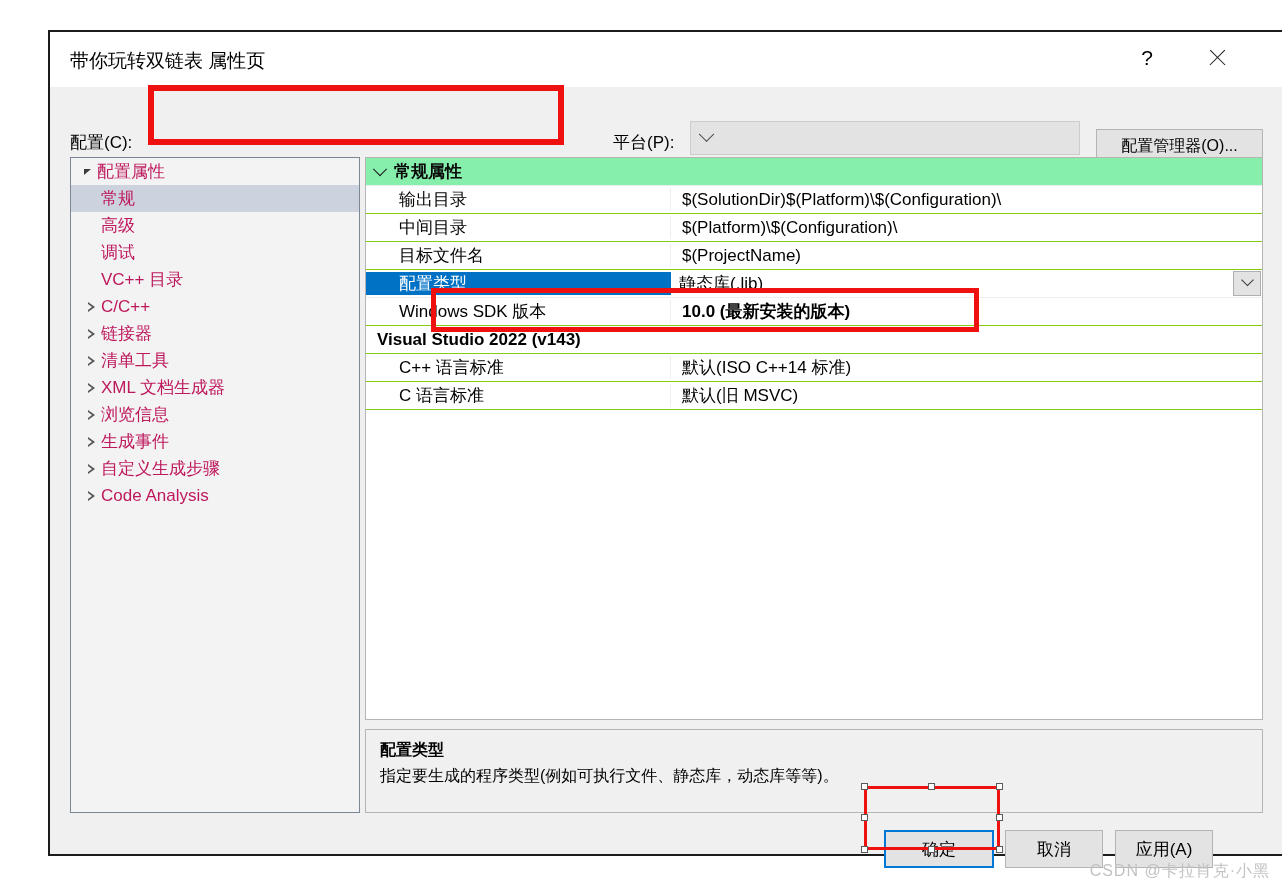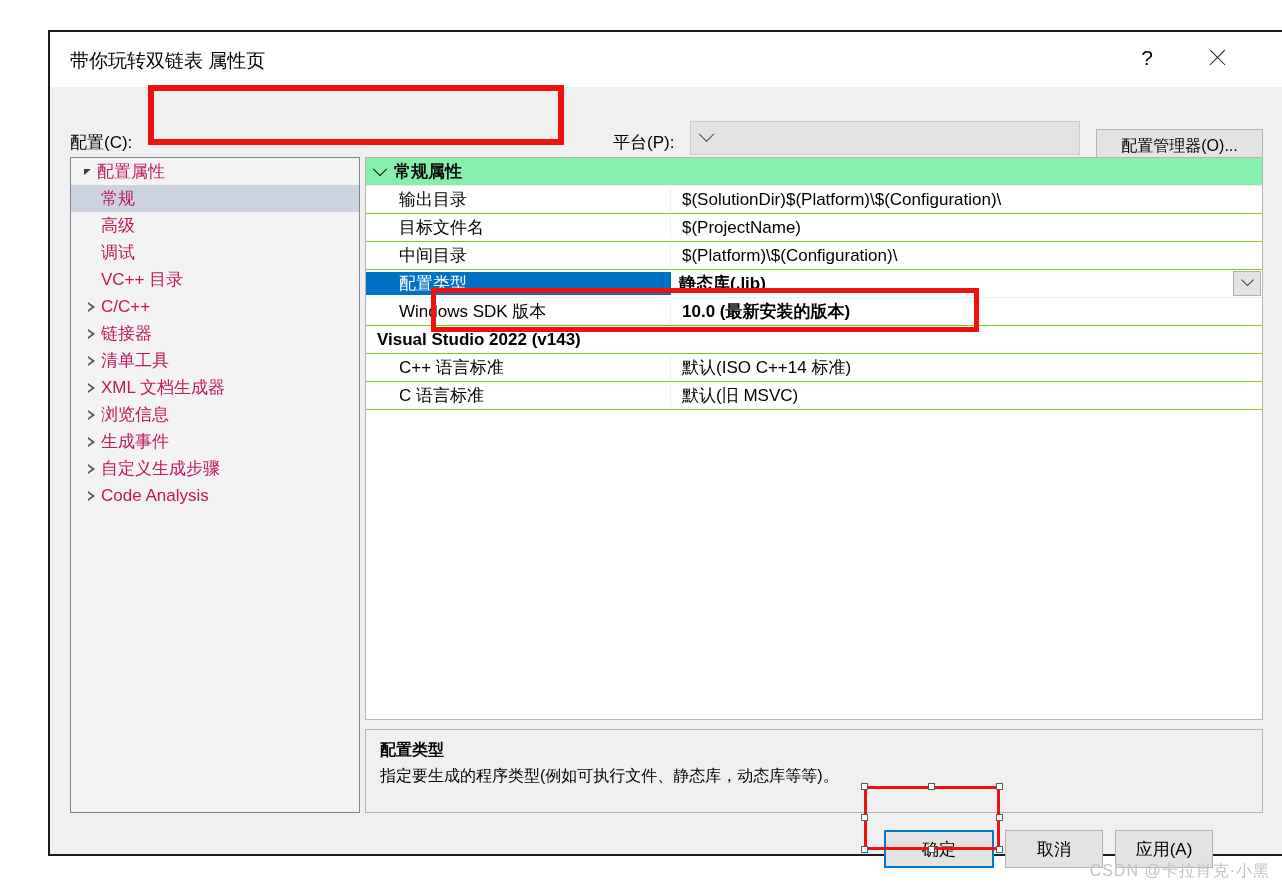--- a/index.html
+++ b/index.html
@@ -293,21 +293,21 @@
     overflow: hidden;
   }
   .grid-row .rval.bold { font-weight: bold; }
 
   .grid-row.selected { background: #ffffff; border-bottom-color: #eeeeee; }
   .grid-row.selected .rname {
     background: #0072c6;
     color: #ffffff;
     border-right: none;
   }
-  .grid-row.selected .rval { font-weight: bold; padding-left: 8px; }
+  .grid-row.selected .rval { font-weight: normal; padding-left: 8px; }
 
   .row-dropdown {
     position: absolute;
     right: 1px;
     top: 1px;
     width: 28px;
     height: 25px;
     background: #e3e3e3;
     border: 1px solid #b0b0b0;
     box-sizing: border-box;
@@ -538,26 +538,26 @@
             <i class="chev-sm"></i>
           </span>
         <span>常规属性</span>
       </div>
       <div id="grid-rows">
           <div class="grid-row">
             <span class="rname">输出目录</span>
             <span class="rval">$(SolutionDir)$(Platform)\$(Configuration)\</span>
           </div>
           <div class="grid-row">
+            <span class="rname">中间目录</span>
+            <span class="rval">$(Platform)\$(Configuration)\</span>
+          </div>
+          <div class="grid-row">
             <span class="rname">目标文件名</span>
             <span class="rval">$(ProjectName)</span>
-          </div>
-          <div class="grid-row">
-            <span class="rname">中间目录</span>
-            <span class="rval">$(Platform)\$(Configuration)\</span>
           </div>
           <div class="grid-row selected">
             <span class="rname">配置类型</span>
             <span class="rval bold">静态库(.lib)</span>
             <span class="row-dropdown">
               <i class="chev"></i>
             </span>
           </div>
           <div class="grid-row">
             <span class="rname">Windows SDK 版本</span>

